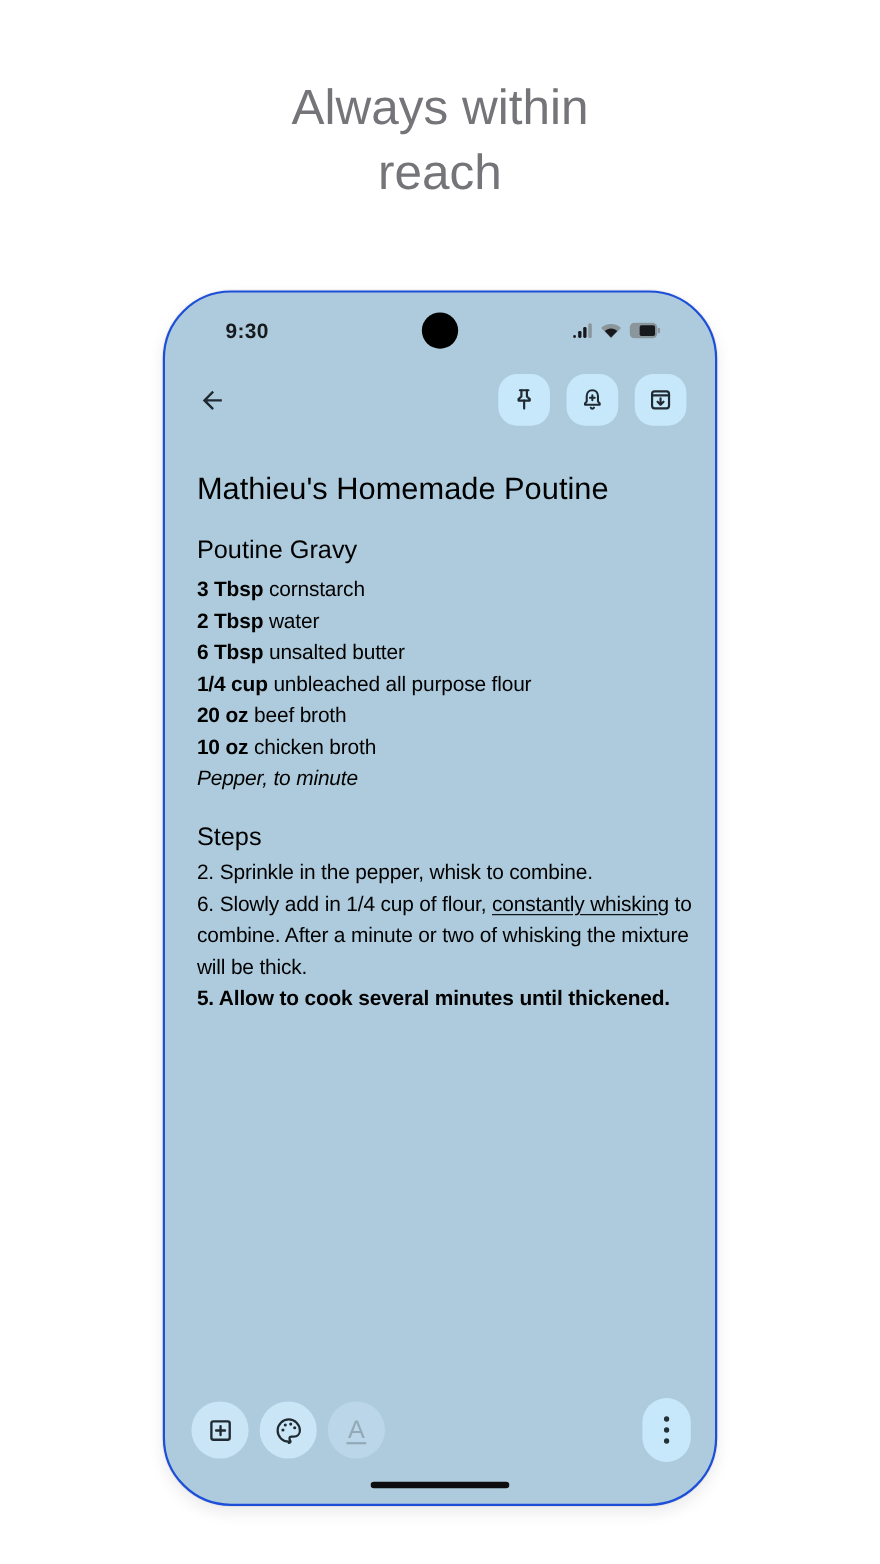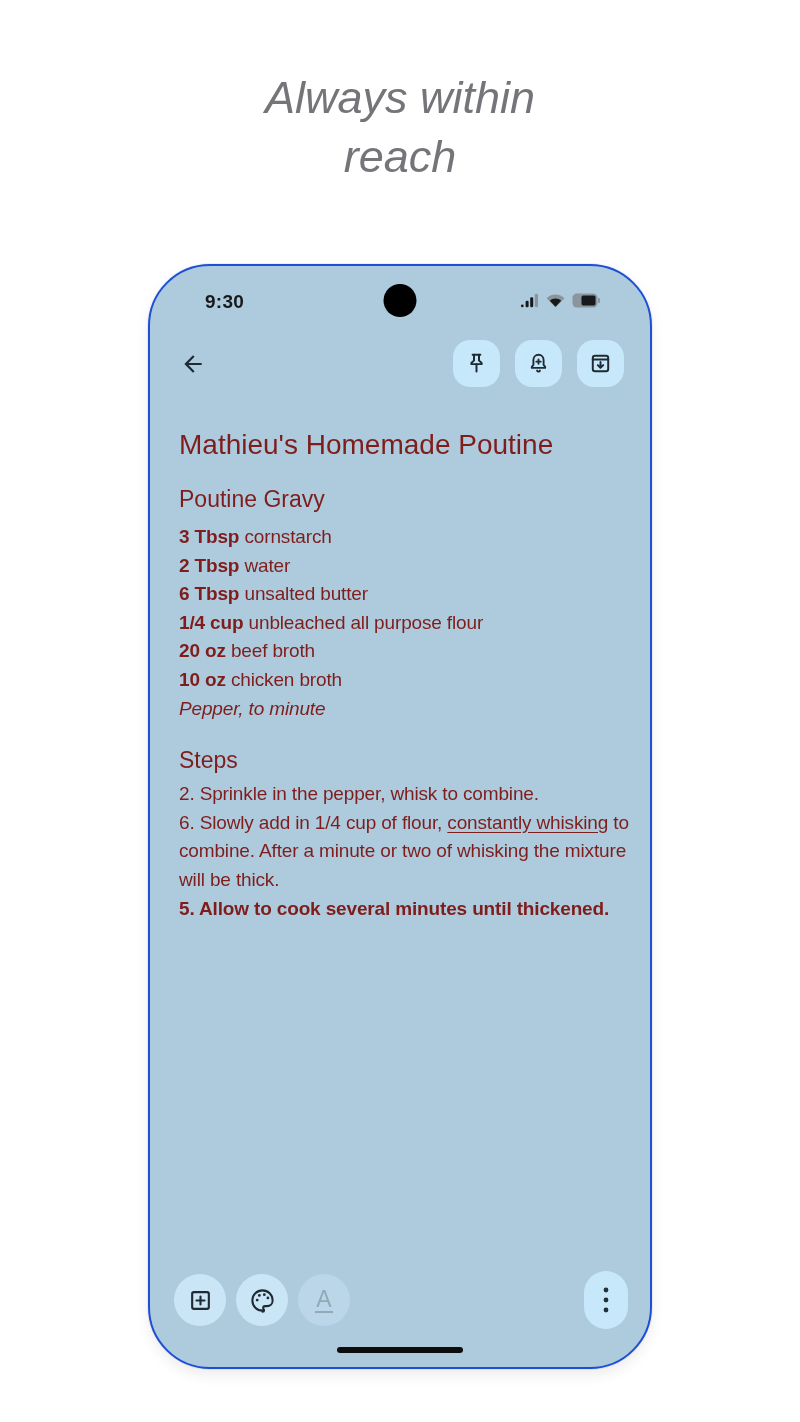--- a/index.html
+++ b/index.html
@@ -5,21 +5,21 @@
   html,body{margin:0;padding:0;}
   body{
     width:800px;height:1422px;background:#ffffff;
     font-family:"Liberation Sans", sans-serif;
     -webkit-font-smoothing:antialiased;
     position:relative;overflow:hidden;
   }
   .headline{
     padding-top:68px;text-align:center;
     font-size:45px;line-height:59px;color:#757479;
-    font-weight:400;letter-spacing:0;font-style:italic;
+    font-weight:400;letter-spacing:0;
   }
   
   .phone{
     box-sizing:border-box;width:504px;height:1105px;
     margin:78px auto 0;
     border:2px solid #1d4ed8;border-radius:62px;
     background:#adcbdd;position:relative;overflow:hidden;
     box-shadow:0 0 0 1px rgba(0,0,0,0.05),0 6px 14px rgba(0,0,0,0.08);
   }
   
@@ -41,21 +41,21 @@
     display:flex;justify-content:space-between;align-items:center;
     padding:16px 26px 0 27px;
   }
   .back-btn{width:32px;height:32px;display:flex;align-items:center;justify-content:center;cursor:pointer;}
   .top-actions{display:flex;gap:15px;}
   .chip-btn{
     width:47px;height:47px;border-radius:17px;background:#c6e8fa;
     display:flex;align-items:center;justify-content:center;cursor:pointer;
   }
   
-  .note{padding:0 16px 0 29px;color:#7f1d1d;}
+  .note{padding:0 16px 0 29px;color:#000000;}
   .note-title{margin-top:40px;font-size:28px;line-height:35px;font-weight:400;}
   .section-heading{margin-top:22px;font-size:23px;line-height:30px;font-weight:400;}
   .ing-list{margin-top:9px;}
   .ing-line,.step-line,.ital-line{
     font-size:19px;line-height:28.6px;letter-spacing:-0.15px;
   }
   .ing-line b{font-weight:700;}
   .ital-line{font-style:italic;}
   .steps-list{margin-top:5px;}
   .step-line.bold{font-weight:700;}

